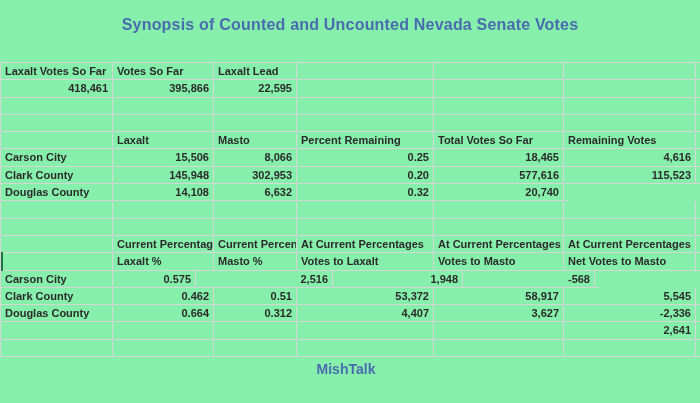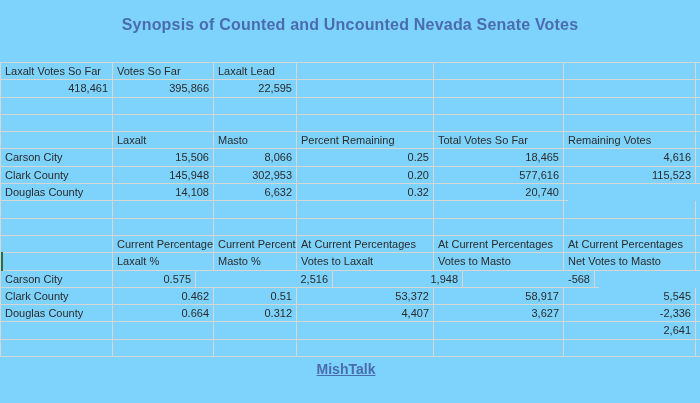--- a/index.html
+++ b/index.html
@@ -1,23 +1,23 @@
 <!DOCTYPE html>
 <html><head>
 <meta charset="utf-8">
 <style>
   html,body{margin:0;padding:0;background:#fff;}
-  #screen{position:relative;width:700px;height:403px;background:#7dd3fc;overflow:hidden;
+  #screen{position:relative;width:700px;height:403px;background:#86efac;overflow:hidden;
           font-family:"Liberation Sans",sans-serif;}
   .title{position:absolute;top:16px;left:0;width:700px;text-align:center;
          font-size:16px;font-weight:bold;color:#4a6cae;letter-spacing:.2px;}
   .footer{position:absolute;top:361px;left:0;width:692px;text-align:center;
-          font-size:14px;font-weight:bold;color:#4a6cae;text-decoration:underline;}
+          font-size:14px;font-weight:bold;color:#4a6cae;}
   .sheet{position:absolute;top:62px;left:0;width:700px;
-         border-left:1px solid #d6d6d6;border-top:1px solid #d6d6d6;box-sizing:border-box;}
+         border-left:1px solid #d6d6d6;border-top:1px solid #d6d6d6;box-sizing:border-box;font-weight:bold;}
   .r{display:flex;height:17.3px;}
   .c{box-sizing:border-box;height:17.3px;border-right:1px solid #d6d6d6;border-bottom:1px solid #d6d6d6;
      overflow:hidden;white-space:nowrap;font-size:11px;line-height:16px;color:#2b2b2b;padding:0 4px;}
   .cA{width:112px}.cB{width:101px}.cC{width:83px}.cD{width:137px}.cE{width:130px}.cF{width:132px}
   .cG{width:4px;border-right:none;padding:0;}
   .num{text-align:right;}
   .sel{position:absolute;left:1px;top:252px;width:2px;height:19px;background:#217346;}
 </style>
 </head>
 <body>

